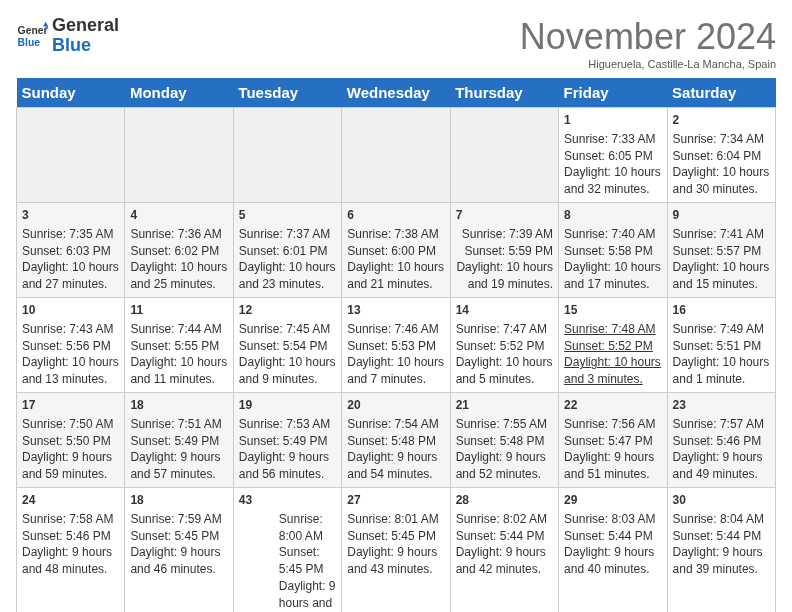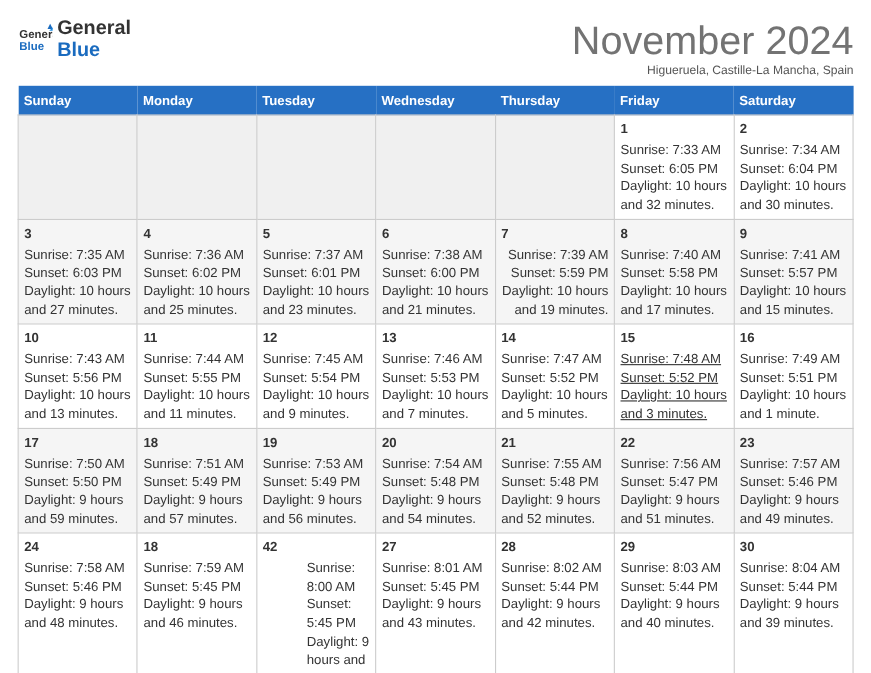--- a/index.html
+++ b/index.html
@@ -47,21 +47,21 @@
     table {
       width: 100%;
       border-collapse: collapse;
       font-size: 11px;
     }
     thead tr th {
       background: #2670c4;
       color: #fff;
       text-align: left;
       padding: 6px 5px;
-      font-size: 12px;
+      font-size: 15px;
       font-weight: bold;
     }
     tbody tr td {
       border: 1px solid #ccc;
       vertical-align: top;
       padding: 4px 5px;
       height: 90px;
       width: 108px;
       color: #333;
       line-height: 1.4;
@@ -284,21 +284,21 @@
 Sunset: 5:46 PM
 Daylight: 9 hours and 48 minutes.</div>
         </td>
         <td>
           <span class="day-num">18</span>
           <div class="day-info" style="white-space: pre-line;">Sunrise: 7:59 AM
 Sunset: 5:45 PM
 Daylight: 9 hours and 46 minutes.</div>
         </td>
         <td>
-          <span class="day-num">42</span>
+          <span class="day-num">43</span>
           <div class="day-info" style="white-space: pre-line; margin-left: 40px;">Sunrise: 8:00 AM
 Sunset: 5:45 PM
 Daylight: 9 hours and 45 minutes.</div>
         </td>
         <td>
           <span class="day-num">27</span>
           <div class="day-info" style="white-space: pre-line;">Sunrise: 8:01 AM
 Sunset: 5:45 PM
 Daylight: 9 hours and 43 minutes.</div>
         </td>

